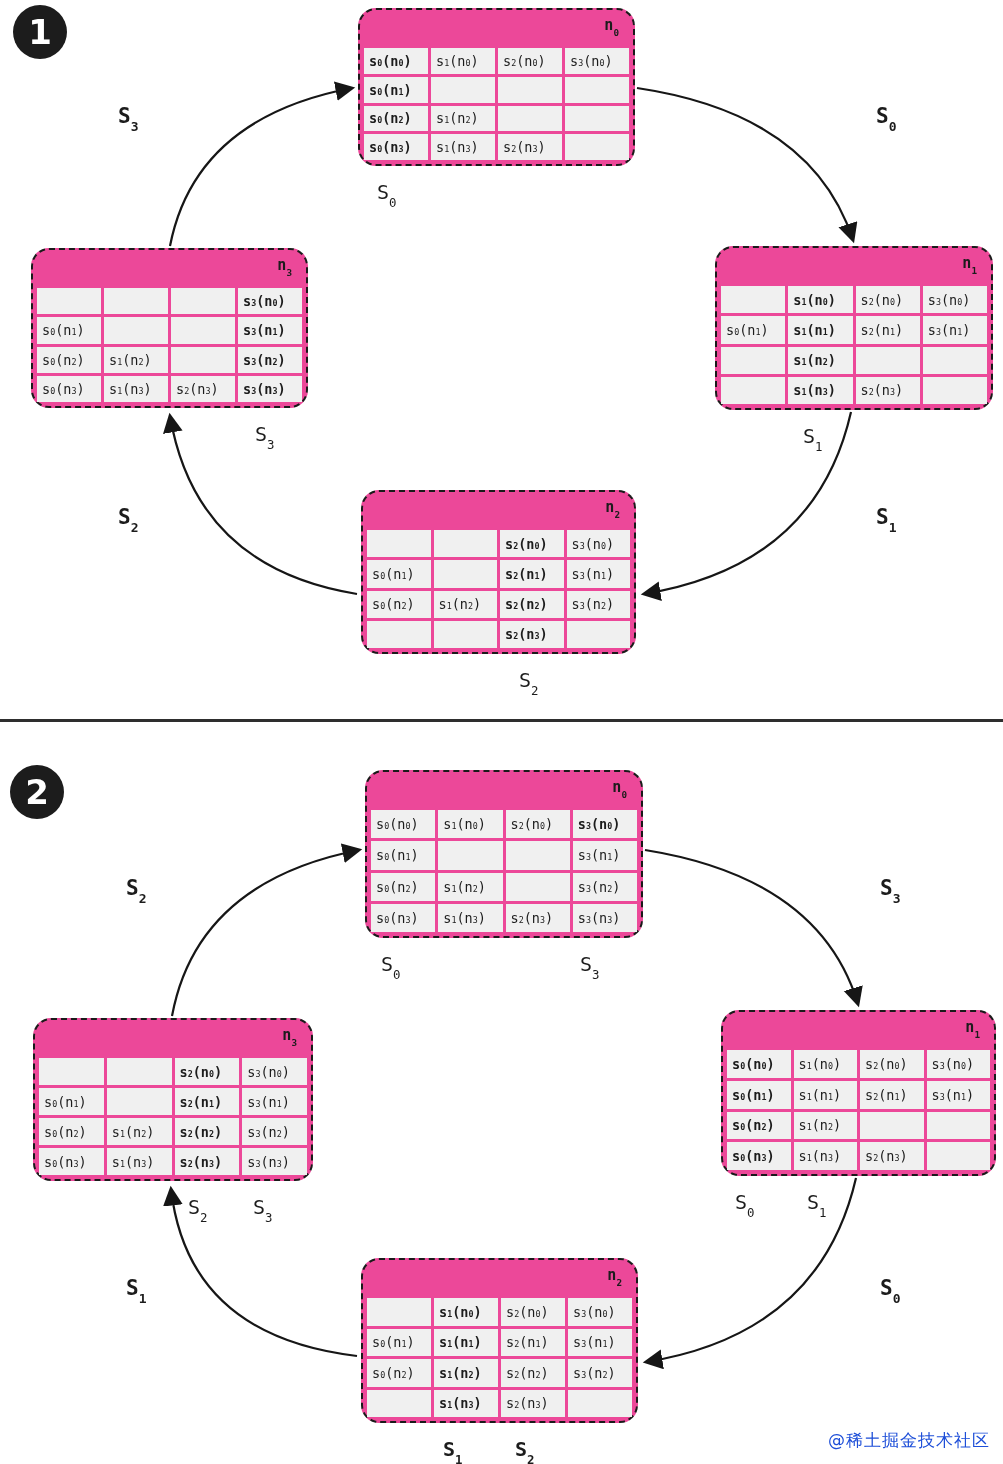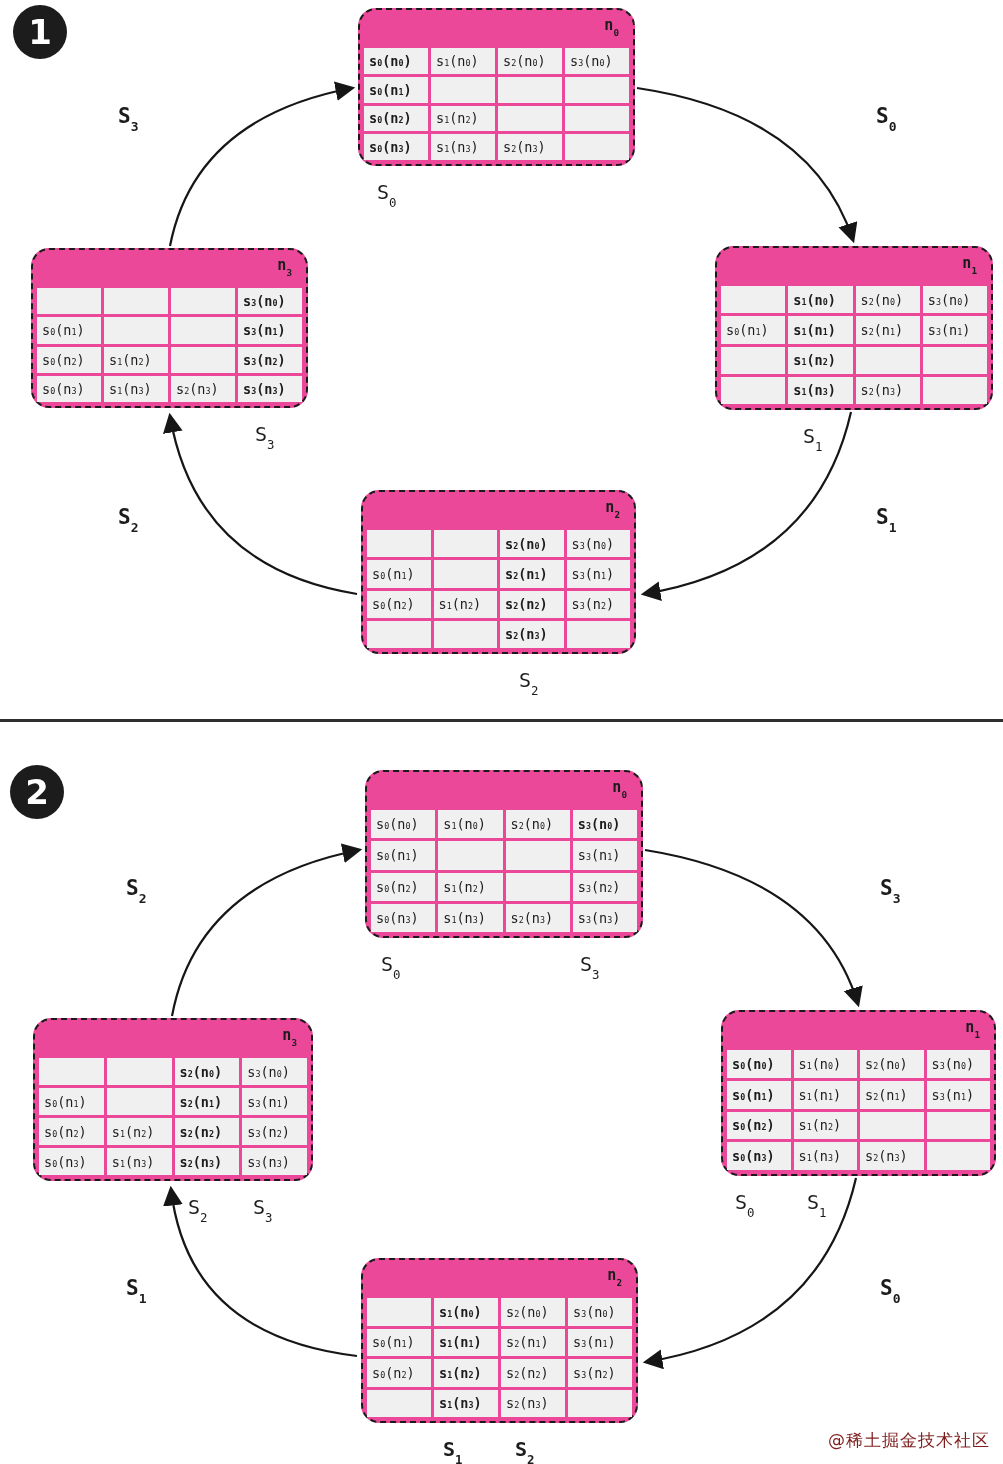--- a/index.html
+++ b/index.html
@@ -56,21 +56,21 @@
   .corner-label{position:absolute;font-size:21px;font-weight:bold;z-index:2;}
   #c-d1-tl{left:118px;top:104px;}
   #c-d1-tr{left:876px;top:104px;}
   #c-d1-br{left:876px;top:505px;}
   #c-d1-bl{left:118px;top:505px;}
   #c-d2-tl{left:126px;top:876px;}
   #c-d2-tr{left:880px;top:876px;}
   #c-d2-br{left:880px;top:1276px;}
   #c-d2-bl{left:126px;top:1276px;}
 
-  .watermark{position:absolute;right:13px;top:1429px;font-size:17px;color:#7f1d1d;
+  .watermark{position:absolute;right:13px;top:1429px;font-size:17px;color:#1d4ed8;
              font-family:"DejaVu Sans", sans-serif;letter-spacing:1px;z-index:2;}
 </style>
 </head>
 <body>
 
 <svg class="arrows" width="1003" height="1464" viewBox="0 0 1003 1464">
   <defs>
     <marker id="ah" markerWidth="10" markerHeight="10" refX="7.5" refY="4.5" orient="auto">
       <path d="M0,0 L9,4.5 L0,9 z" fill="#161616"></path>
     </marker>

